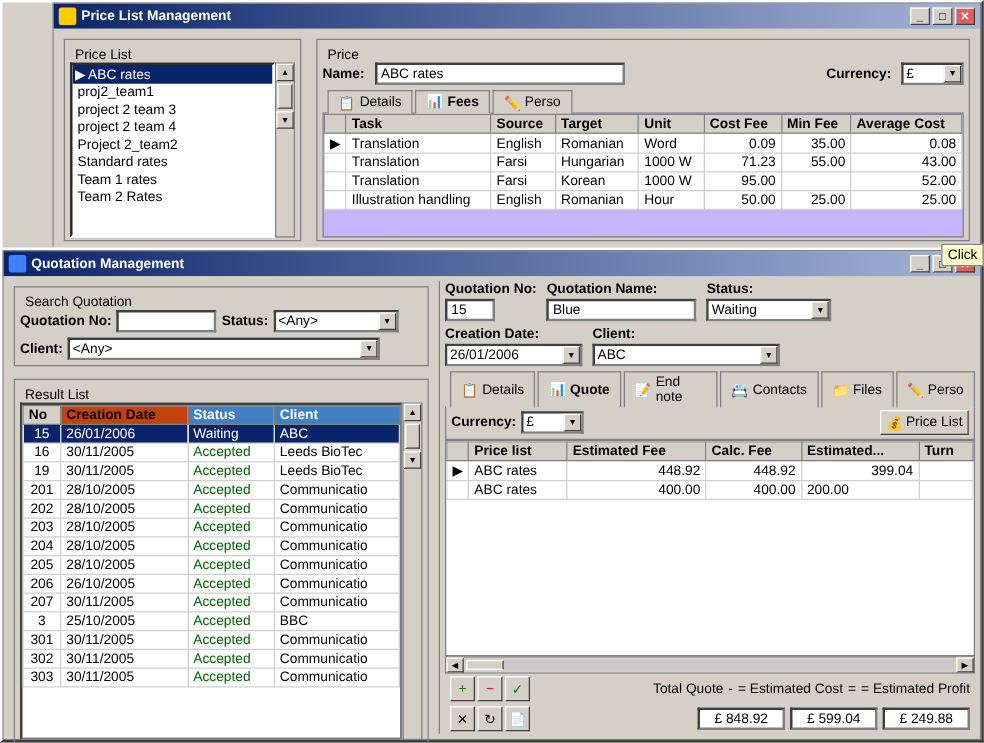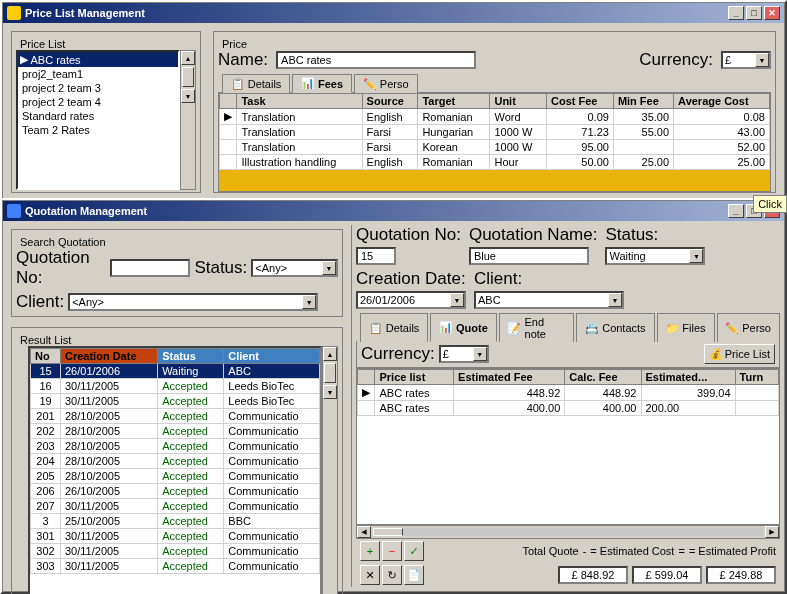--- a/index.html
+++ b/index.html
@@ -142,24 +142,24 @@
       border: 1px solid #fff;
       border-right-color: #404040;
       border-bottom-color: #404040;
       padding: 1px 4px;
       cursor: pointer;
       display: flex; align-items: center; gap: 2px;
       height: 20px; font-size: 11px;
     }
 
     
-    .price-window { top: 0; left: 0; width: 787px; height: 244px; }
+    .price-window { top: 0; left: 0; width: 787px; height: 244px; padding-left: 40px; }
     .quot-window { top: 198px; left: 0; width: 787px; height: 396px; }
 
-    label { font-size: 17px; }
+    label { font-size: 11px; font-weight: bold; }
 
     
     .action-bar { display: flex; align-items: center; gap: 2px; padding: 2px 4px; background: #d4d0c8; }
     .icon-btn {
       width: 20px; height: 20px;
       background: #d4d0c8;
       border: 1px solid #fff;
       border-right-color: #404040;
       border-bottom-color: #404040;
       display: flex; align-items: center; justify-content: center;
@@ -212,21 +212,23 @@
         <legend>Price List</legend>
         <div style="display:flex; height:140px;">
           <div class="listbox" style="flex:1; overflow:hidden;">
             <div class="listbox-item arrow-item selected">
               <span>▶</span>
               <span>ABC rates</span>
             </div>
             <div class="listbox-item">proj2_team1</div>
             <div class="listbox-item">project 2 team 3</div>
             <div class="listbox-item">project 2 team 4</div>
+            <div class="listbox-item">Project 2_team2</div>
             <div class="listbox-item">Standard rates</div>
+            <div class="listbox-item">Team 1 rates</div>
             <div class="listbox-item">Team 2 Rates</div>
           </div>
           <div class="scroll-bar-v">
             <div class="scroll-btn">▲</div>
             <div class="scroll-thumb"></div>
             <div class="scroll-btn">▼</div>
           </div>
         </div>
       </div>
 
@@ -252,21 +254,21 @@
           <div class="tab active">
             <span>📊</span>
             <span>Fees</span>
           </div>
           <div class="tab">
             <span>✏️</span>
             <span>Perso</span>
           </div>
         </div>
 
-        <div style="border:1px solid #808080; background:#eab308; overflow:auto; height:100px;">
+        <div style="border:1px solid #808080; background:#c4b5fd; overflow:auto; height:100px;">
           <table class="data-grid">
             <thead>
               <tr>
                 <th style="width:12px;"></th>
                 <th>Task</th>
                 <th>Source</th>
                 <th>Target</th>
                 <th>Unit</th>
                 <th>Cost Fee</th>
                 <th>Min Fee</th>
@@ -354,21 +356,21 @@
             <label>Client:</label>
             <div class="combo-box" style="width:250px;">
               <div class="combo-input">&lt;Any&gt;</div>
               <div class="combo-btn">▼</div>
             </div>
           </div>
         </div>
 
         <div class="group-box" style="flex:1;">
           <legend>Result List</legend>
-          <div style="display:flex; height:270px;margin-left:12px;">
+          <div style="display:flex; height:270px;">
             <div style="flex:1; overflow:hidden; border:2px solid #808080; border-top-color:#404040; border-left-color:#404040; background:white;">
               <table class="data-grid" style="width:100%;">
                 <thead>
                   <tr>
                     <th style="width:30px; background:#d4d0c8;">No</th>
                     <th style="background:#c2410c;">Creation Date</th>
                     <th style="background:#4080c0; color:white;">Status</th>
                     <th style="background:#4080c0; color:white;">Client</th>
                   </tr>
                 </thead>

